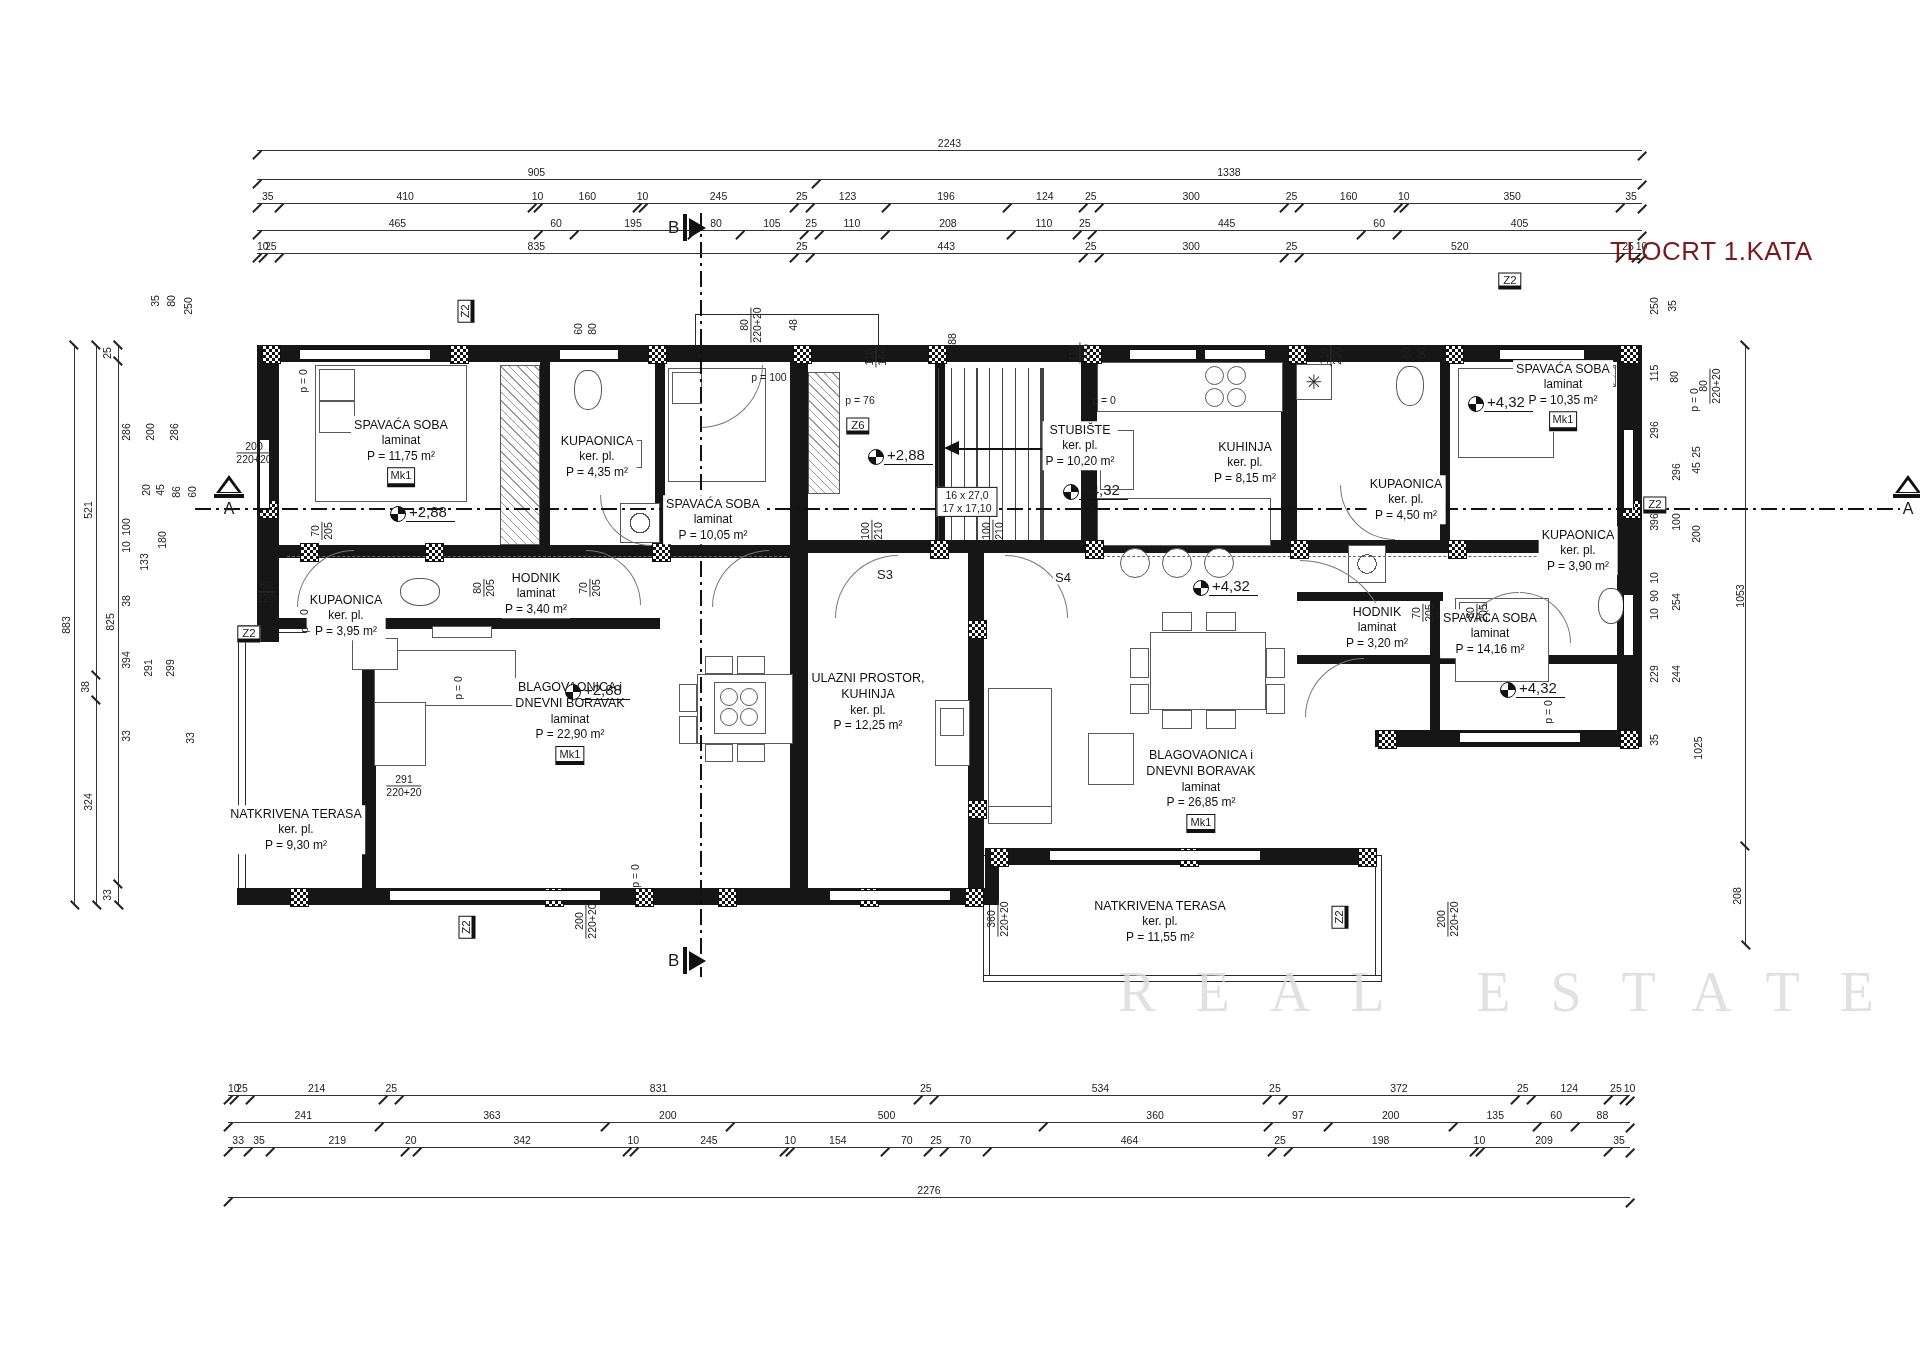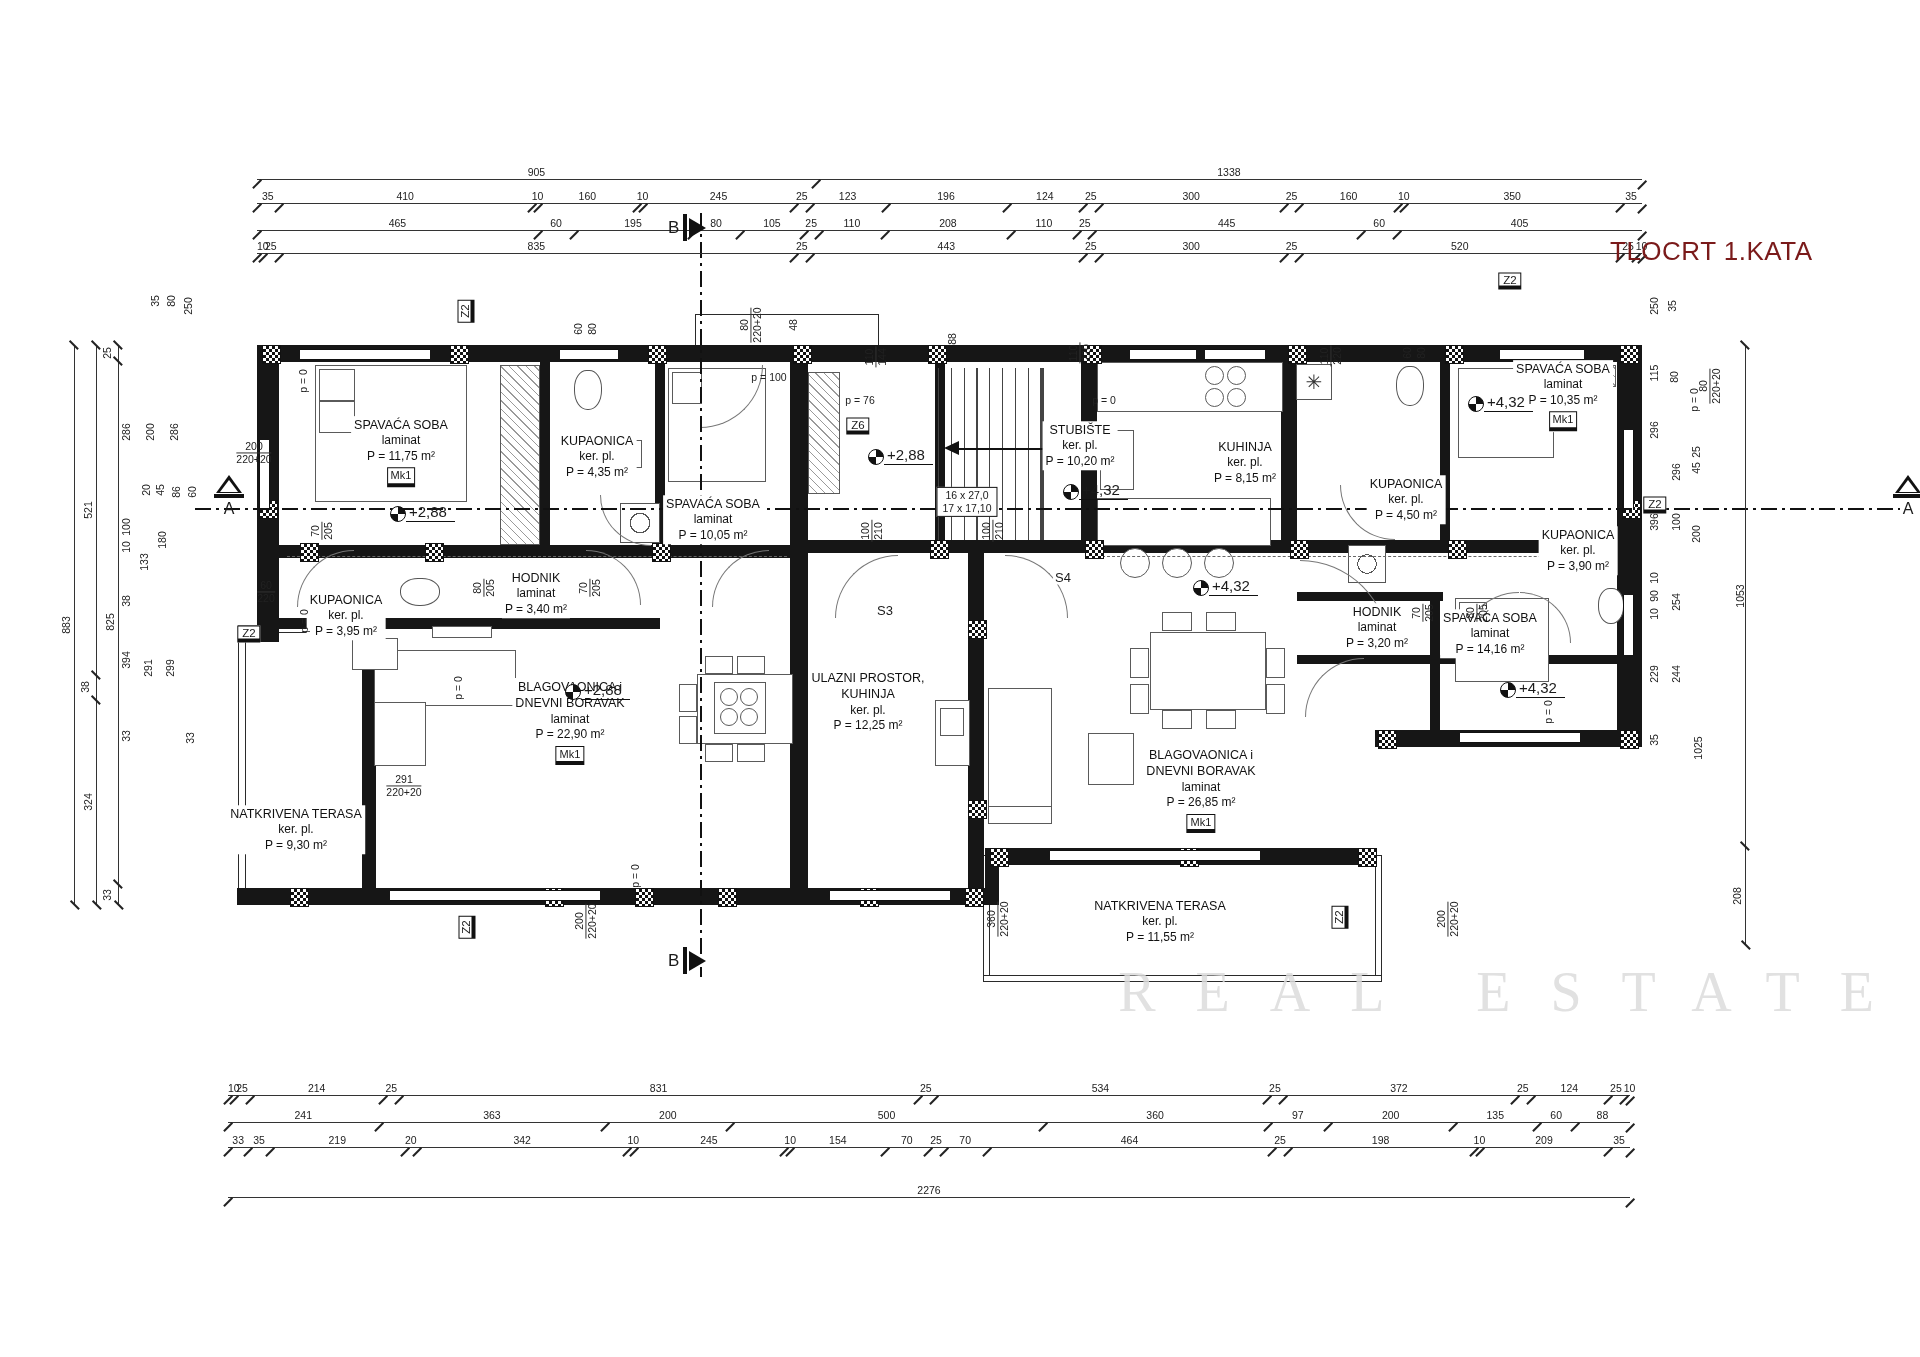--- a/index.html
+++ b/index.html
@@ -372,21 +372,21 @@
         <div class="circ-q"></div>
         <div class="tx">+4,32</div>
       </div>
       <div class="zmark rot" style="left: 466px; top: 311px;">Z2</div>
       <div class="zmark" style="left: 249px; top: 634px;">Z2</div>
       <div class="zmark" style="left: 858px; top: 426px;">Z6</div>
       <div class="zmark" style="left: 1510px; top: 281px;">Z2</div>
       <div class="zmark" style="left: 1655px; top: 505px;">Z2</div>
       <div class="zmark rot" style="left: 467px; top: 927px;">Z2</div>
       <div class="zmark rot" style="left: 1340px; top: 917px;">Z2</div>
-      <div class="doorlbl" style="left: 885px; top: 610px; text-align: right;">S3</div>
+      <div class="doorlbl" style="left: 885px; top: 574px; text-align: right;">S3</div>
       <div class="doorlbl" style="left: 1063px; top: 577px;">S4</div>
       <div class="stairnote" style="left: 967px; top: 502px;">
         <div>16 x 27,0</div>
         <div>17 x 17,10</div>
       </div>
       <div class="frac" style="left: 254px; top: 453px;"><span class="ft">200</span><span>220+20</span></div>
       <div class="frac rot" style="left: 322px; top: 531px;"><span class="ft">70</span><span>205</span></div>
       <div class="frac" style="left: 266px; top: 592px;"><span class="ft">60</span><span>220</span></div>
       <div class="frac rot" style="left: 484px; top: 588px;"><span class="ft">80</span><span>205</span></div>
       <div class="frac rot" style="left: 590px; top: 588px;"><span class="ft">70</span><span>205</span></div>
@@ -450,20 +450,25 @@
       <div class="anno rot" style="left: 1676px; top: 522px;">100</div>
       <div class="anno rot" style="left: 1696px; top: 534px;">200</div>
       <div class="anno rot" style="left: 1654px; top: 578px;">10</div>
       <div class="anno rot" style="left: 1654px; top: 596px;">90</div>
       <div class="anno rot" style="left: 1654px; top: 614px;">10</div>
       <div class="anno rot" style="left: 1676px; top: 602px;">254</div>
       <div class="anno rot" style="left: 1654px; top: 674px;">229</div>
       <div class="anno rot" style="left: 1676px; top: 674px;">244</div>
       <div class="anno rot" style="left: 1654px; top: 740px;">35</div>
       <div class="anno rot" style="left: 1698px; top: 748px;">1025</div>
+      <div class="dimrow" style="left: 257px; top: 135px; width: 1385px;">
+        <div class="seg" style="width: 1385px;">
+          <div class="lbl">2243</div>
+        </div>
+      </div>
       <div class="dimrow" style="left: 257px; top: 164px; width: 1385px;">
         <div class="seg" style="width: 558.816px;">
           <div class="lbl">905</div>
         </div>
         <div class="seg" style="width: 826.184px;">
           <div class="lbl">1338</div>
         </div>
       </div>
       <div class="dimrow" style="left: 257px; top: 188px; width: 1385px;">
         <div class="seg" style="width: 21.6117px;">

